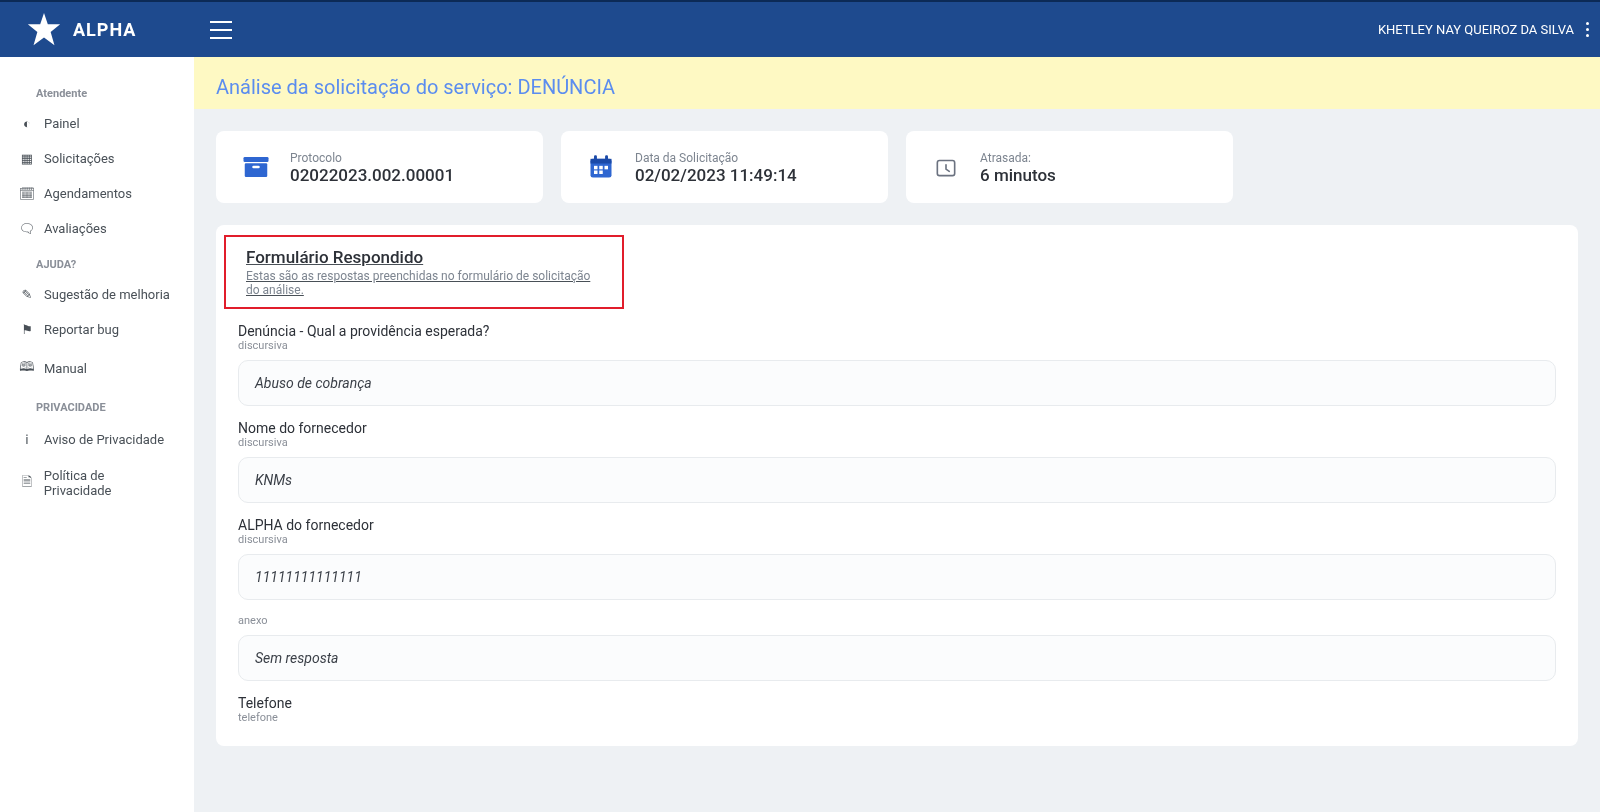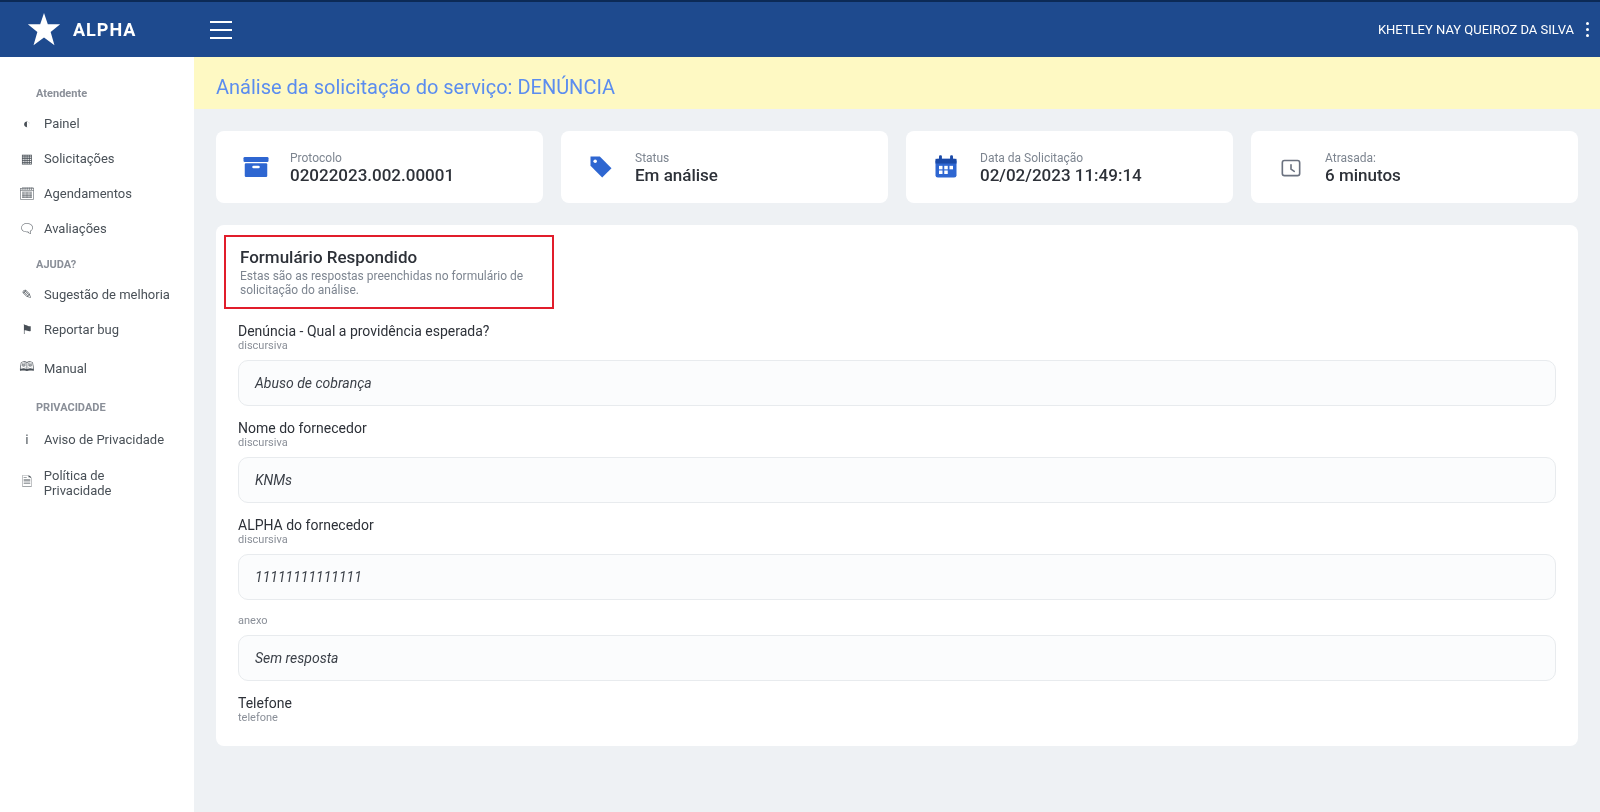--- a/index.html
+++ b/index.html
@@ -67,21 +67,21 @@
   .card { background:#fff; border-radius:8px; padding:18px 22px; display:flex; align-items:flex-end; gap:16px; }
   .card .cicon { width:36px; height:36px; display:flex; align-items:center; justify-content:center; }
   .card .label { font-size:12px; color:#7d8590; }
   .card .value { font-size:17px; font-weight:500; color:#2d3138; }
 
   .panel {
     background:#fff; margin:0 22px; border-radius:8px; padding:22px;
   }
   .form-header { padding-bottom:10px; }
   .form-header.highlight {
-    border:2px solid #e11d2b; padding:10px 14px; margin:-12px -14px 12px -14px; width:330px;
+    border:2px solid #e11d2b; padding:10px 20px; margin:-12px -14px 12px -14px; width:400px;text-decoration:underline;
   }
   .form-title { font-size:17px; color:#2d3138; font-weight:500; }
   .form-sub { font-size:12px; color:#7d8590; margin-top:2px; }
 
   .qa-block { margin-top:14px; }
   .q-label { font-size:14px; color:#2d3138; }
   .q-type { font-size:11px; color:#8a8f98; }
   .answer {
     margin-top:8px; background:#fbfcfd; border:1px solid #e8ebee; border-radius:10px;
     padding:14px 16px; font-style:italic; color:#3a3f47;
@@ -178,32 +178,20 @@
             </svg>
         </span>
         <div>
           <div class="label">Protocolo</div>
           <div class="value">02022023.002.00001</div>
         </div>
       </div>
       <div class="card">
         <span class="cicon">
           <svg viewBox="0 0 24 24" width="28" height="28">
-              <path d="M3 3h8l10 10-8 8L3 11V3z" fill="#2e66d1"></path>
-              <circle cx="7" cy="7" r="1.5" fill="#fff"></circle>
-            </svg>
-        </span>
-        <div>
-          <div class="label">Status</div>
-          <div class="value">Em análise</div>
-        </div>
-      </div>
-      <div class="card">
-        <span class="cicon">
-          <svg viewBox="0 0 24 24" width="28" height="28">
               <rect x="3" y="5" width="18" height="16" rx="2" fill="#2e66d1"></rect>
               <rect x="3" y="5" width="18" height="4" fill="#1b4aa8"></rect>
               <rect x="6" y="2" width="2.5" height="5" rx="1" fill="#1b4aa8"></rect>
               <rect x="15.5" y="2" width="2.5" height="5" rx="1" fill="#1b4aa8"></rect>
               <rect x="6" y="11" width="3" height="3" fill="#fff"></rect>
               <rect x="10.5" y="11" width="3" height="3" fill="#fff"></rect>
               <rect x="15" y="11" width="3" height="3" fill="#fff"></rect>
               <rect x="6" y="15" width="3" height="3" fill="#fff"></rect>
               <rect x="10.5" y="15" width="3" height="3" fill="#fff"></rect>
             </svg>

